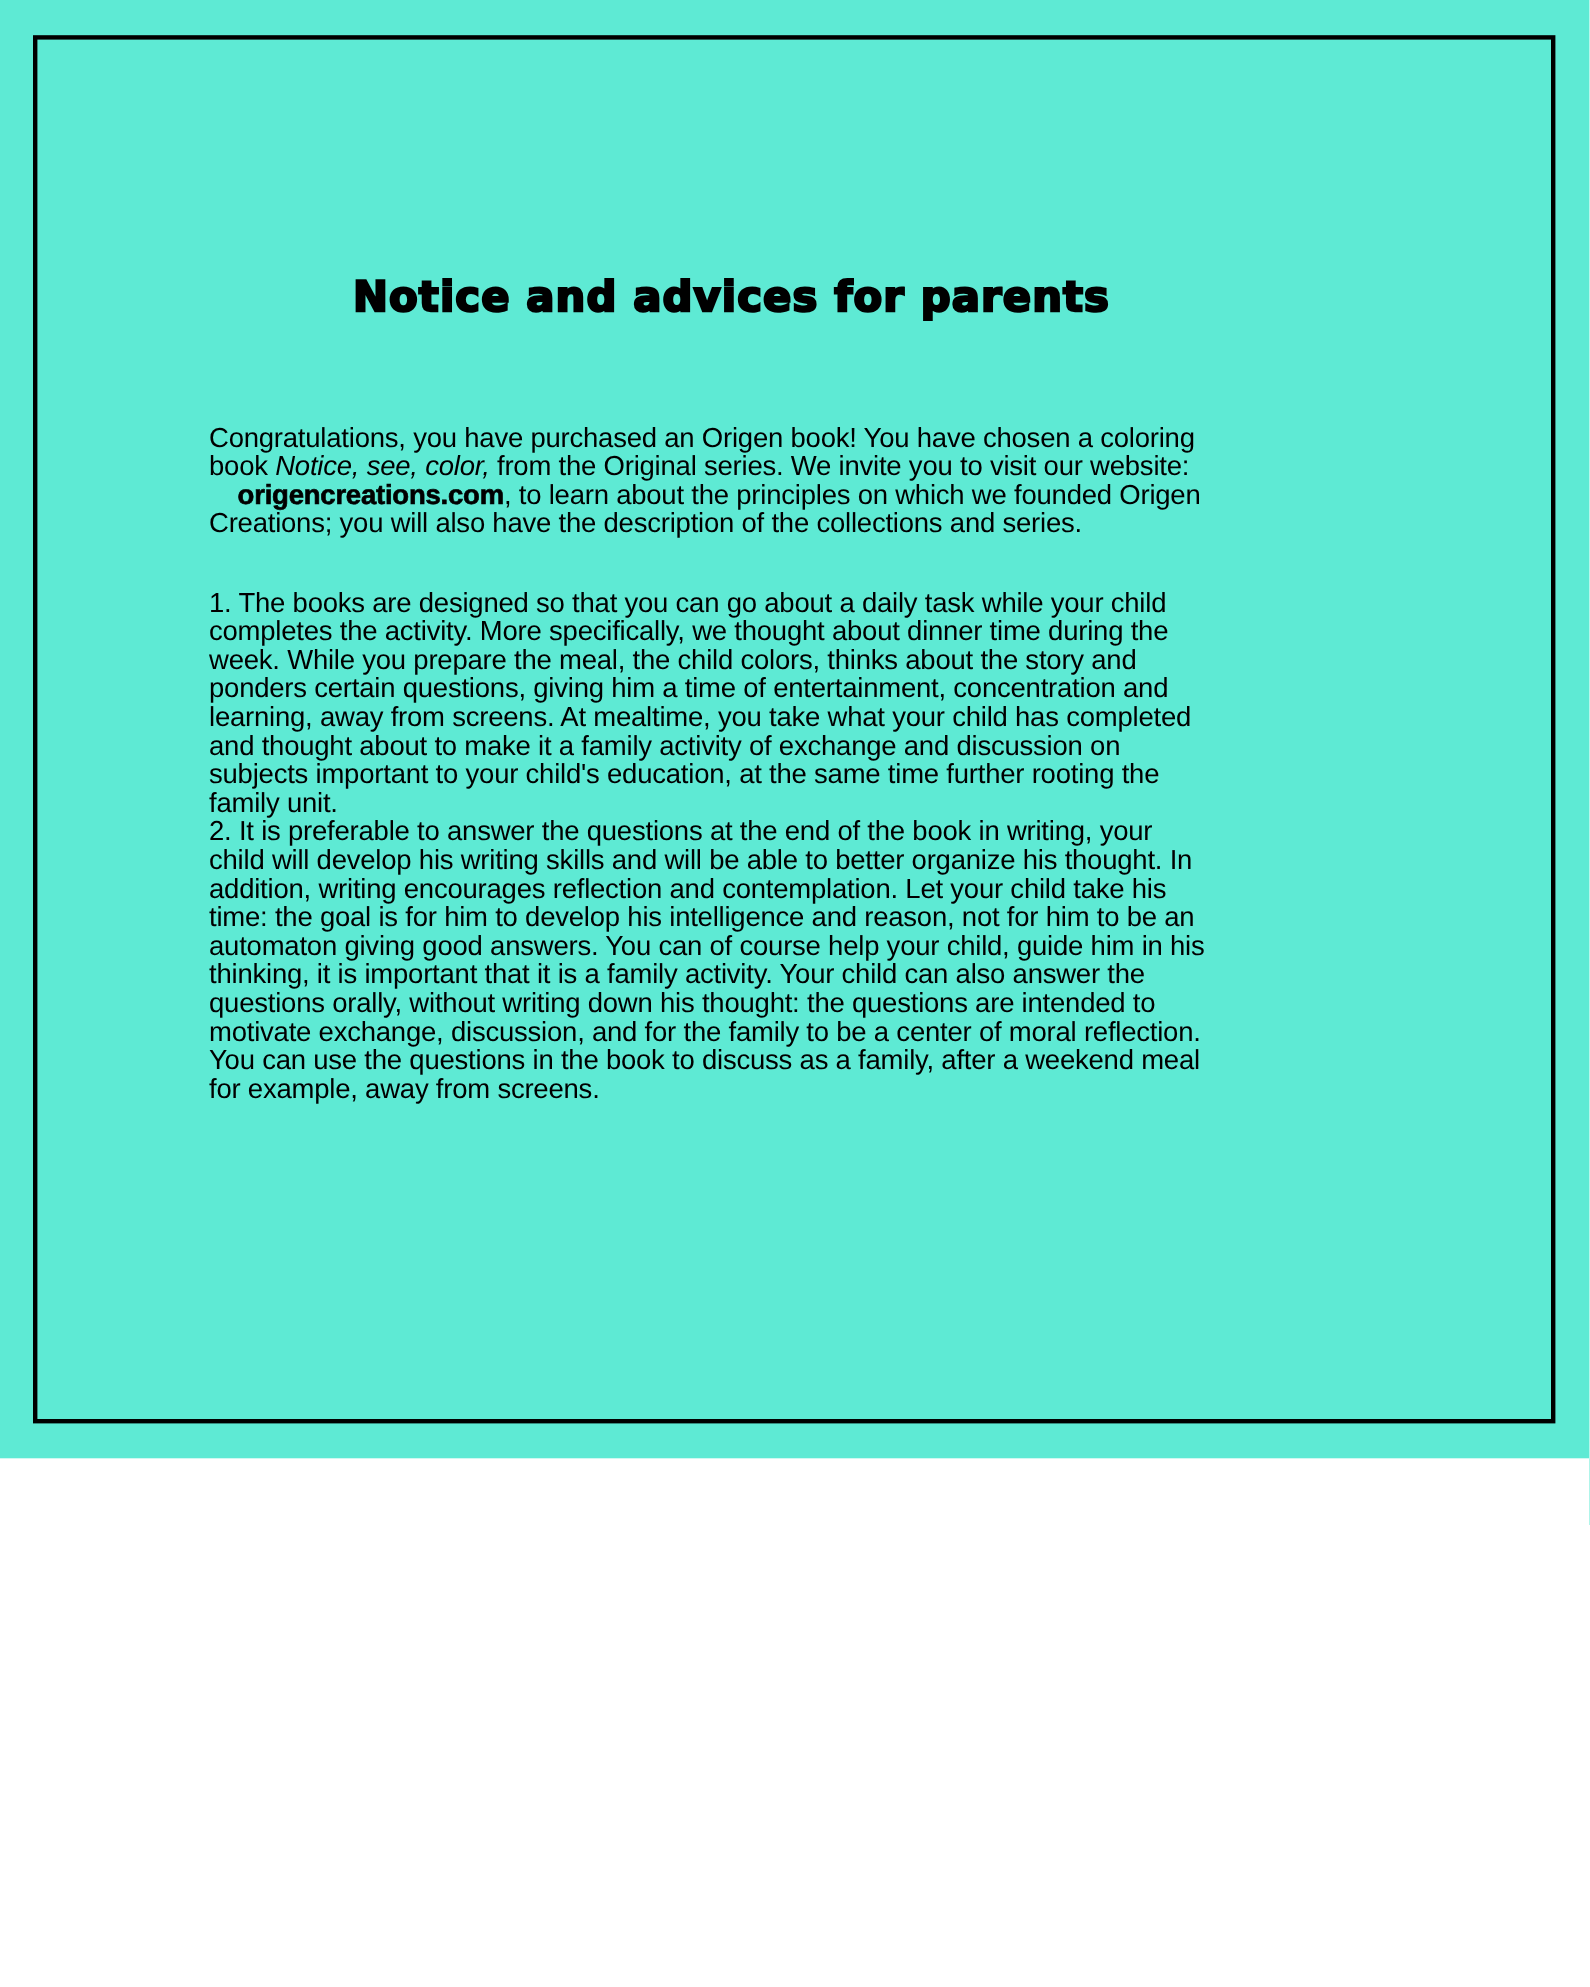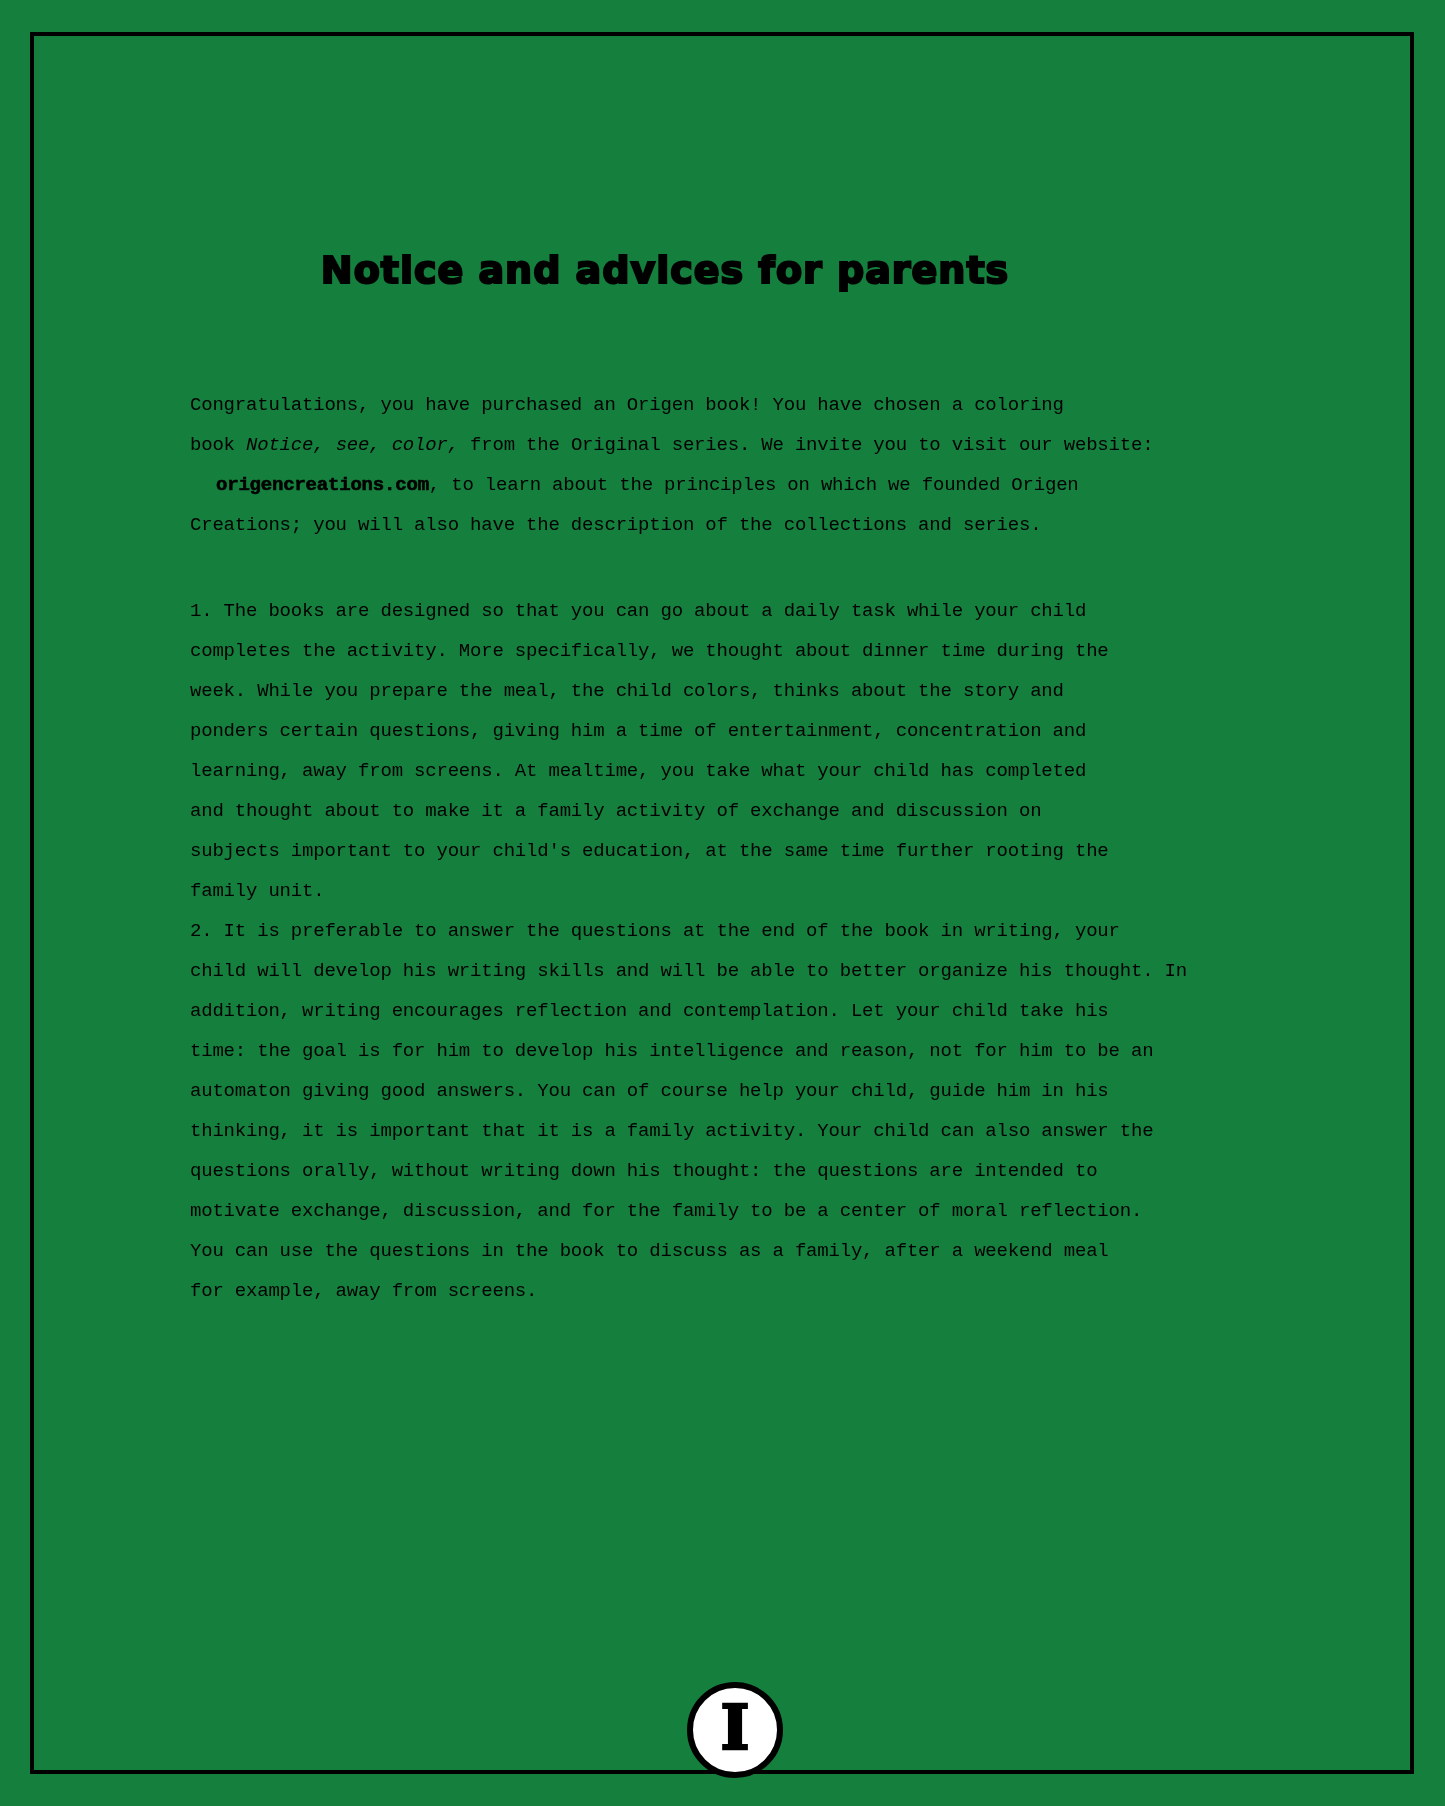--- a/index.html
+++ b/index.html
@@ -3,22 +3,22 @@
 <meta charset="utf-8">
 <style>
   html, body {
     margin: 0;
     padding: 0;
     background: #ffffff;
   }
   .page {
     position: relative;
     width: 1445px;
-    height: 1806px;
-    background: #15803d;
+    height: 1326px;
+    background: #5eead4;
     overflow: hidden;
     font-family: "Liberation Sans", sans-serif;
     color: #000000;
   }
   .frame {
     position: absolute;
     left: 30px;
     top: 32px;
     right: 31px;
     bottom: 32px;
@@ -38,23 +38,23 @@
     font-family: "DejaVu Sans", sans-serif;
     font-weight: bold;
     font-size: 38px;
     line-height: 46px;
     letter-spacing: 1px;
     -webkit-text-stroke: 2.2px #000000;
     color: #000000;
   }
   .body-text {
     margin: 0;
-    font-family: Liberation Mono, monospace;
-    font-size: 19px;
-    line-height: 40px;
+    font-family: Liberation Sans, sans-serif;
+    font-size: 25px;
+    line-height: 26px;
     letter-spacing: -0.2px;
     white-space: pre;
     color: #000000;
   }
   .intro {
     margin-top: 92px;
   }
   .advice-1 { margin-top: 46px; }
   .advice-2 { }
   .advice-3 { margin-top: 44px; }

